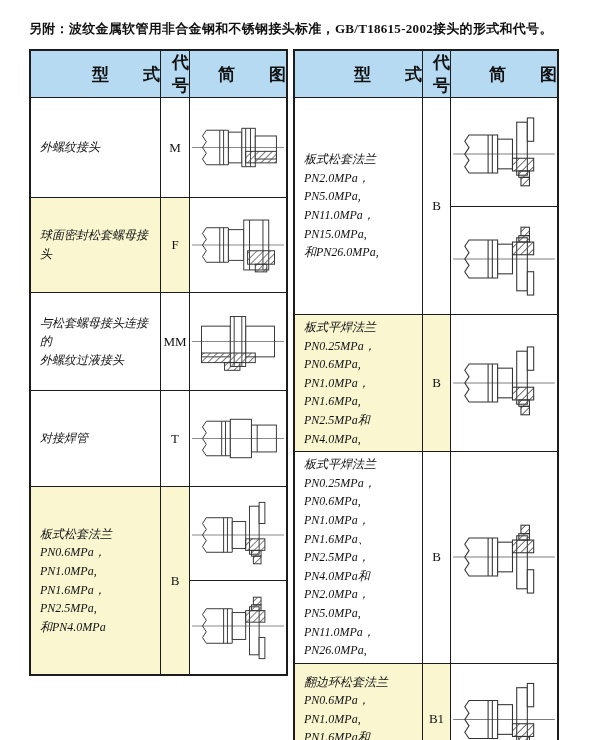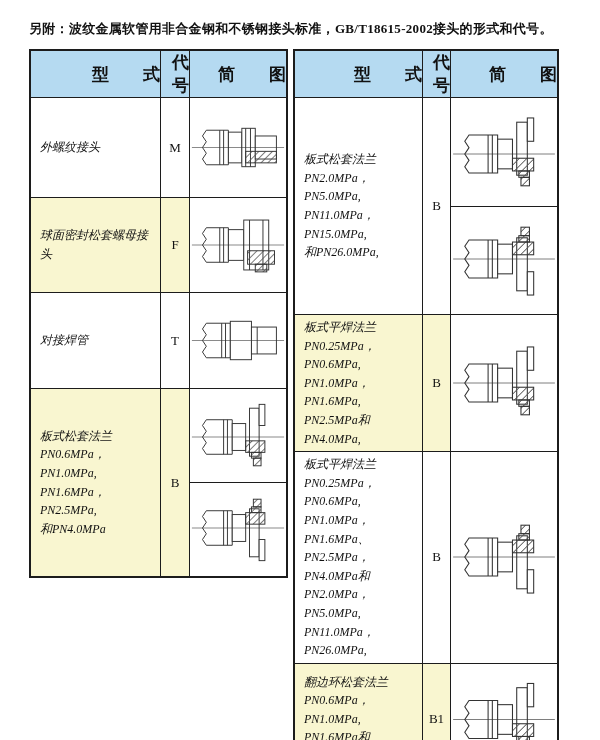--- a/index.html
+++ b/index.html
@@ -99,20 +99,41 @@
                     <line x1="76" y1="12" x2="76" y2="64" stroke="#333" stroke-width="1"></line>
                     <rect x="60" y="44" width="28" height="14" fill="url(#hatch)" stroke="#333" stroke-width="1"></rect>
                     <rect x="68" y="58" width="12" height="8" fill="url(#hatch)" stroke="#333" stroke-width="1"></rect>
                     <line x1="2" y1="38" x2="98" y2="38" stroke="#333" stroke-width="0.6"></line>
                   </svg>
                 </div>
               </div>
             </td>
           </tr>
           <tr>
+            <td class="type" style="height: 91px;">与松套螺母接头连接的
+外螺纹过液接头</td>
+            <td class="code">MM</td>
+            <td class="diag">
+              <div class="diag-stack">
+                <div class="diag-sub" style="height: 91px;">
+                  <svg viewBox="0 0 100 76" preserveAspectRatio="xMidYMid meet">
+                    <rect x="12" y="22" width="30" height="32" fill="#fff" stroke="#333" stroke-width="1"></rect>
+                    <rect x="58" y="22" width="30" height="32" fill="#fff" stroke="#333" stroke-width="1"></rect>
+                    <rect x="42" y="12" width="16" height="52" fill="#fff" stroke="#333" stroke-width="1"></rect>
+                    <line x1="46" y1="12" x2="46" y2="64" stroke="#333" stroke-width="1"></line>
+                    <line x1="54" y1="12" x2="54" y2="64" stroke="#333" stroke-width="1"></line>
+                    <rect x="12" y="50" width="56" height="10" fill="url(#hatch)" stroke="#333" stroke-width="1"></rect>
+                    <rect x="36" y="60" width="16" height="8" fill="url(#hatch)" stroke="#333" stroke-width="1"></rect>
+                    <line x1="2" y1="38" x2="98" y2="38" stroke="#333" stroke-width="0.6"></line>
+                  </svg>
+                </div>
+              </div>
+            </td>
+          </tr>
+          <tr>
             <td class="type" style="height: 89px; margin-top: 28px;">对接焊管</td>
             <td class="code">T</td>
             <td class="diag">
               <div class="diag-stack">
                 <div class="diag-sub" style="height: 89px;">
                   <svg viewBox="0 0 100 76" preserveAspectRatio="xMidYMid meet">
                     <path d="M42,20 H17 l-4,6 4,6 -4,6 4,6 -4,6 4,6 H42 Z" fill="#fff" stroke="#333" stroke-width="1"></path>
                     <line x1="37" y1="20" x2="37" y2="56" stroke="#333" stroke-width="1"></line>
                     <line x1="33" y1="20" x2="33" y2="56" stroke="#333" stroke-width="1"></line>
                     <rect x="42" y="18" width="22" height="40" fill="#fff" stroke="#333" stroke-width="1"></rect>

